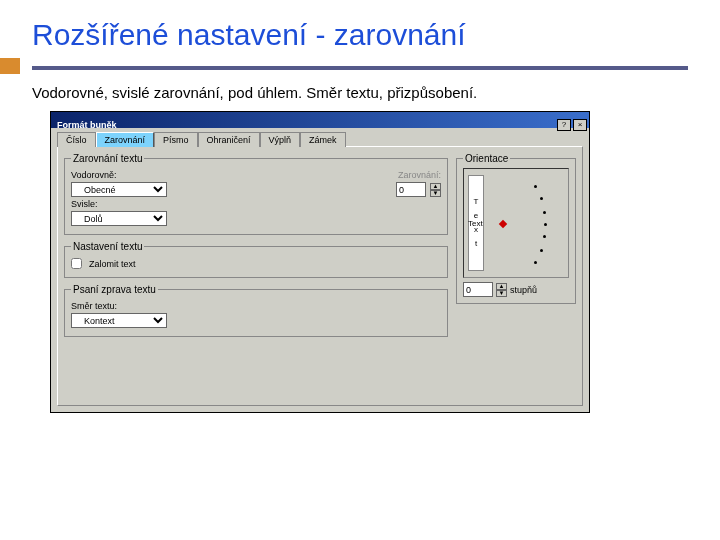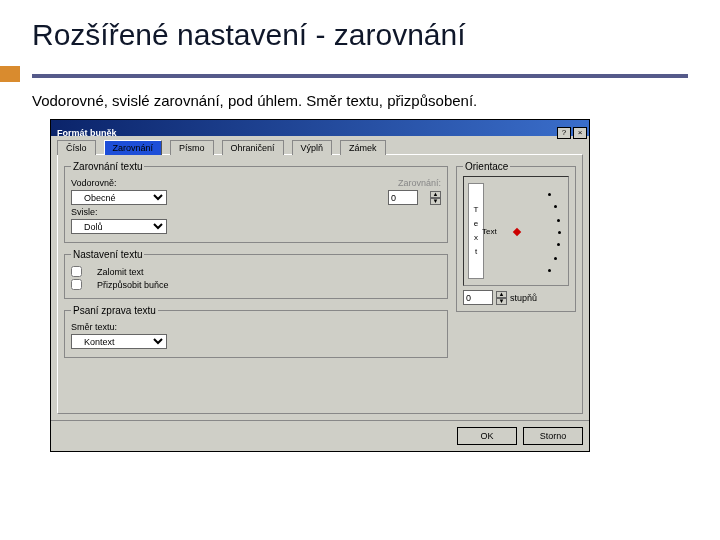--- a/index.html
+++ b/index.html
@@ -1,54 +1,54 @@
 <!DOCTYPE html>
 <html><head>
 <meta charset="utf-8">
 <style>
 * { box-sizing: border-box; margin: 0; padding: 0; }
 body { width: 720px; height: 540px; background: #fff; font-family: Arial, sans-serif; overflow: hidden; }
 
 .slide { padding: 18px 32px; }
-.slide-title { font-size: 30px; color: #0f172a; font-weight: normal; margin-bottom: 22px; }
+.slide-title { font-size: 30px; color: #1d4ed8; font-weight: normal; margin-bottom: 14px; }
 .underline { height: 4px; background: #555a8a; margin-bottom: 4px; position: relative; }
 .underline::before { content: ''; position: absolute; left: -32px; top: -8px; width: 20px; height: 16px; background: #d98b2e; }
 .slide-body { font-size: 15px; color: #000; margin: 14px 0 10px; }
 
 .dialog { width: 540px; margin-left: 18px; border: 1px solid #000; background: #cfcfc7; font-family: Tahoma, sans-serif; font-size: 9px; }
 .titlebar { background: linear-gradient(to right, #0b246a, #3a6ecb); color: #fff; display: flex; align-items: center; padding: 12px 2px 2px 6px; height: 16px; }
 .titlebar-text { flex: 1; font-weight: bold; font-size: 9px; }
 .titlebar-btn { width: 14px; height: 12px; background: #cfcfc7; border: 1px solid #000; margin-left: 2px; font-size: 8px; text-align: center; line-height: 9px; color: #000; }
 
 .content { padding: 4px 6px 6px; }
-.tabs { display: flex; gap: 8px; margin-bottom: -1px; }
+.tabs { display: flex; gap: 0; margin-bottom: -1px; }
 .tab { border: 1px solid #888; border-bottom: none; padding: 2px 8px; background: #cfcfc7; font-size: 9px; cursor: pointer; }
-.tab.active { background: #1d4ed8; border-color: #fff #555 #cfcfc7 #fff; position: relative; z-index: 2; }
+.tab.active { background: #7dd3fc; border-color: #fff #555 #cfcfc7 #fff; position: relative; z-index: 2; }
 .tab-panel { border: 1px solid #888; border-top-color: #fff; border-left-color: #fff; padding: 6px; min-height: 260px; display: flex; gap: 8px; }
 
 .leftcol { flex: 1; }
 .rightcol { width: 120px; }
 
 fieldset { border: 1px solid #888; margin-bottom: 6px; padding: 4px 6px 6px; }
 legend { font-size: 10px; padding: 0 2px; }
-.row { display: flex; align-items: center; gap: 12px; margin: 2px 0; }
+.row { display: flex; align-items: center; gap: 4px; margin: 2px 0; }
 label { font-size: 9px; }
 .lbl-disabled { color: #888; }
 select { width: 96px; height: 15px; font-size: 9px; border: 1px solid #666; background: #fff; padding-left: 8px; }
 select:disabled { background: #cfcfc7; color: #888; }
 input.spin { width: 30px; height: 15px; font-size: 9px; border: 1px solid #666; background: #fff; text-align: left; padding-left: 2px; }
 .spinbtns { display: inline-flex; flex-direction: column; }
 .spinbtns span { width: 11px; height: 7px; border: 1px solid #666; background: #cfcfc7; font-size: 6px; line-height: 5px; text-align: center; cursor: pointer; }
 input[type=checkbox] { width: 11px; height: 11px; margin-right: 3px; }
 .chk-disabled { color: #888; }
 
 .orient-box { height: 110px; position: relative; background: #cfcfc7; border: 1px inset #888; margin-bottom: 4px; }
 .orient-vertical { position: absolute; left: 4px; top: 6px; width: 16px; height: 96px; border: 1px solid #888; background: #fff; display: flex; flex-direction: column; align-items: center; justify-content: center; font-size: 8px; }
 .orient-vertical span { line-height: 14px; }
-.orient-dial { position: absolute; right: 6px; top: 6px; width: 86px; height: 96px; text-decoration: underline; }
+.orient-dial { position: absolute; right: 20px; top: 6px; width: 86px; height: 96px; text-decoration: underline; }
 .orient-dial .lbl { position: absolute; left: 6px; top: 44px; font-size: 8px; }
 .orient-dial .diamond { position: absolute; left: 38px; top: 46px; width: 6px; height: 6px; background: #cc0000; transform: rotate(45deg); }
 .orient-dial .dot { position: absolute; width: 3px; height: 3px; background: #000; border-radius: 50%; }
 .spin-row { display: flex; align-items: center; gap: 3px; }
 
 .btnrow { display: flex; justify-content: flex-end; gap: 6px; padding: 6px; border-top: 1px solid #888; }
 .btn { min-width: 60px; height: 18px; background: #cfcfc7; border: 1px solid #000; font-size: 9px; cursor: pointer; }
 </style>
 </head>
 <body>
@@ -99,24 +99,20 @@
                 <select><option>Dolů</option></select>
               </div>
           </fieldset>
 
           <fieldset>
             <legend>Nastavení textu</legend>
             <div class="row">
                 <input type="checkbox" style="">
                 <label>Zalomit text</label>
               </div>
-            <div class="row">
-                <input type="checkbox" style="">
-                <label>Přizpůsobit buňce</label>
-              </div>
           </fieldset>
 
           <fieldset>
             <legend>Psaní zprava textu</legend>
             <div class="row">
                 <label>Směr textu:</label>
               </div>
             <div class="row">
                 <select><option>Kontext</option></select>
               </div>
@@ -150,18 +146,14 @@
               <div class="spinbtns">
                   <span>▲</span>
                   <span>▼</span>
                 </div>
               <label>stupňů</label>
             </div>
           </fieldset>
         </div>
       </div>
     </div>
-    <div class="btnrow">
-      <button class="btn">OK</button>
-      <button class="btn">Storno</button>
-    </div>
   </div>
 </div>
 
 </body></html>

